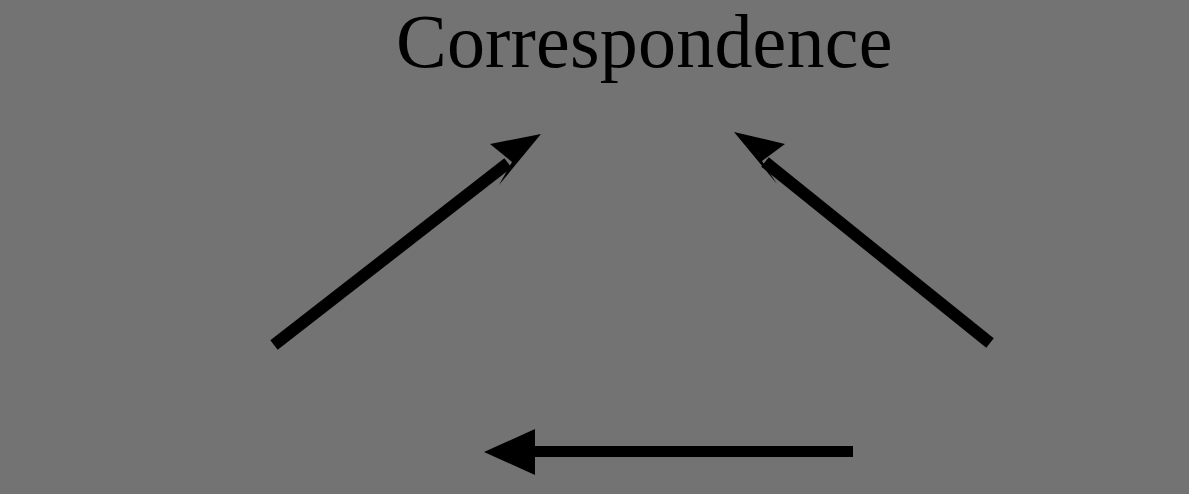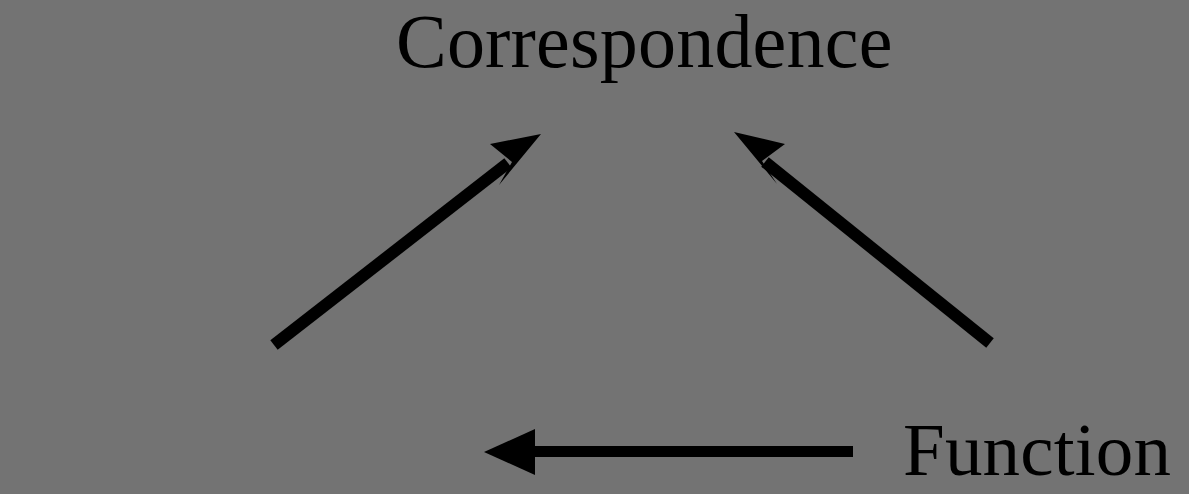--- a/index.html
+++ b/index.html
@@ -49,21 +49,20 @@
   }
 </style>
 </head>
 <body>
 
 <div id="diagram-root">
 
   <div class="node-label" id="label-correspondence">Correspondence</div>
 
 
-  <div class="node-label" id="label-function">Function</div>
 
   <svg id="arrow-layer" viewBox="0 0 1189 494" width="1189" height="494">
 
     <g>
       <line x1="274" y1="345" x2="508" y2="163" stroke="#000000" stroke-width="12" stroke-linecap="butt"></line>
       <polygon points="541,134 490,144 512,162 499,185" fill="#000000"></polygon>
     </g>
 
     <g>
       <line x1="990" y1="343" x2="765" y2="162" stroke="#000000" stroke-width="12" stroke-linecap="butt"></line>

